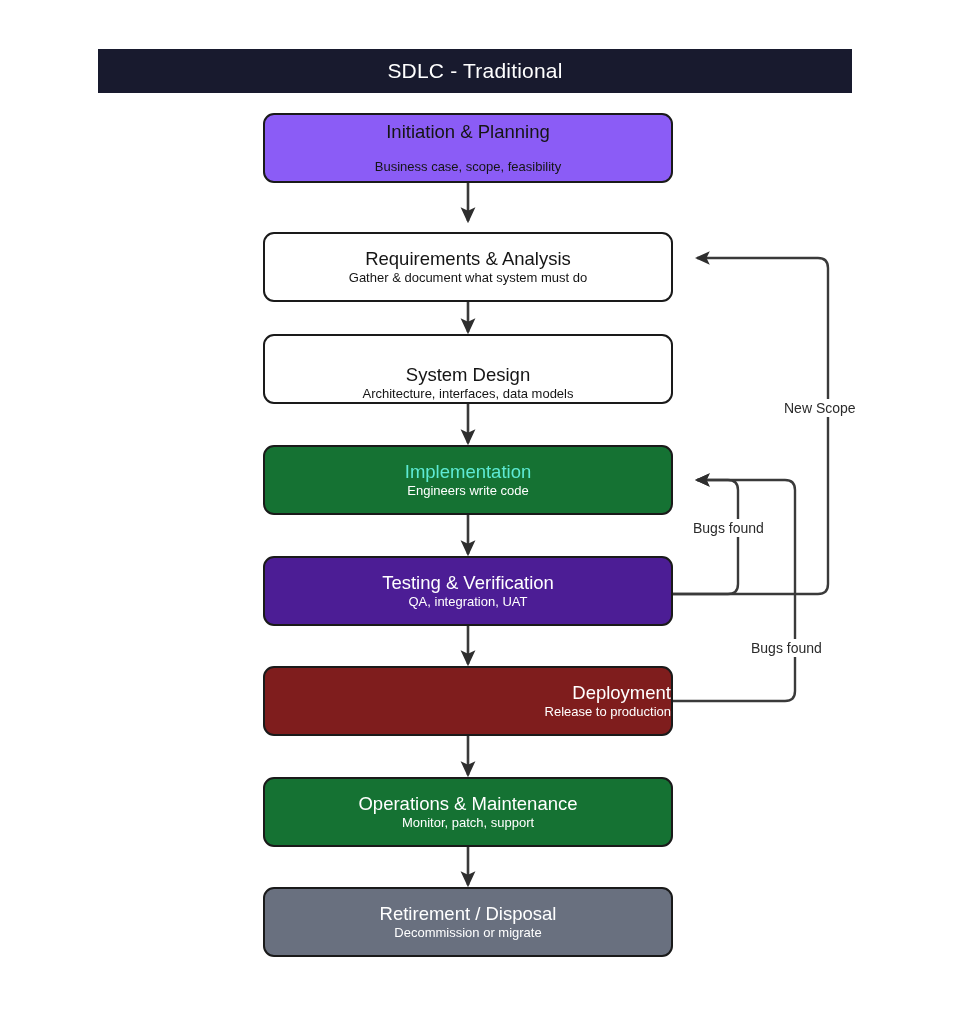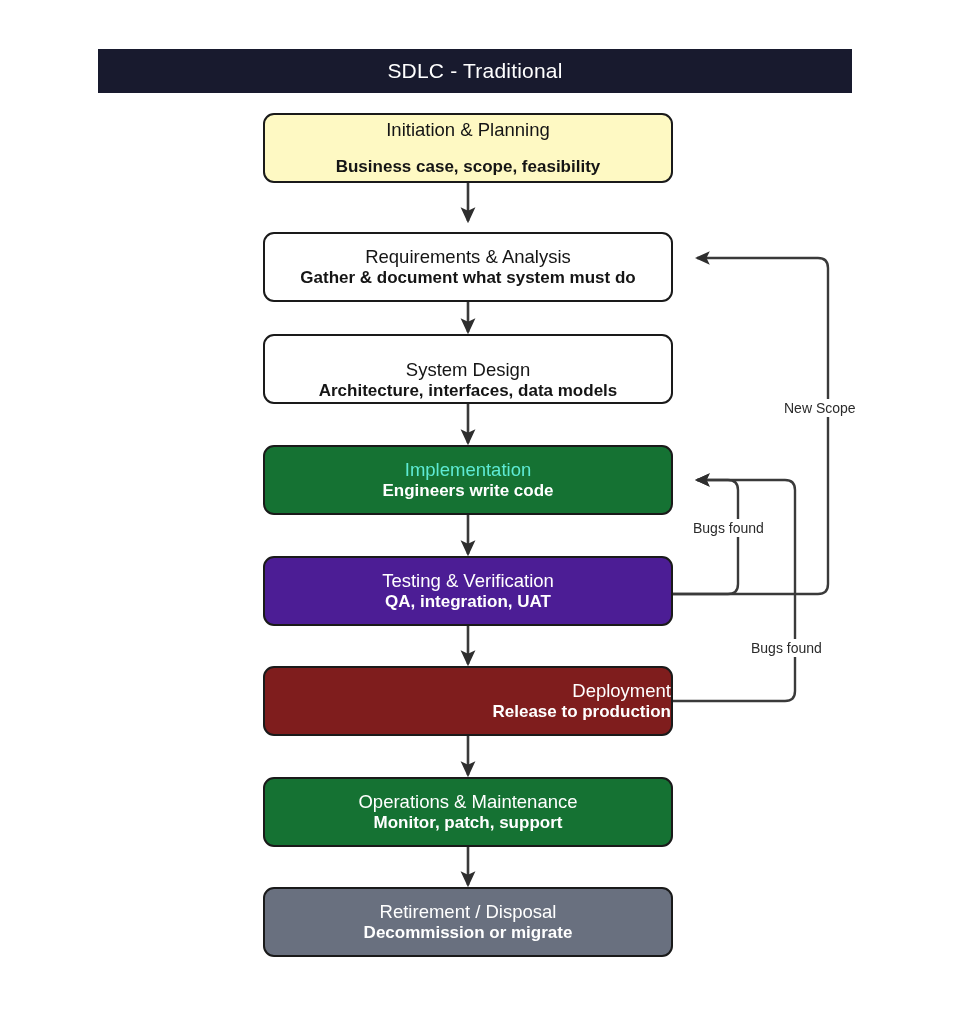--- a/index.html
+++ b/index.html
@@ -56,22 +56,22 @@
     justify-content: center;
     text-align: center;
     line-height: 1.21;
   }
   .node .node-title {
     font-size: 18.5px;
     font-weight: 400;
     white-space: nowrap;
   }
   .node .node-sub {
-    font-size: 17px;
-    font-weight: 700;
+    font-size: 13px;
+    font-weight: 400;
     white-space: nowrap;
   }
   .node.light { background: #ffffff; color: #151515; }
   .node.light .node-title, .node.light .node-sub { color: #151515; }
   .node.filled .node-title, .node.filled .node-sub { color: #ffffff; }
 
   
   #node-initiation  { top: 113px; }
   #node-requirements{ top: 232px; }
   #node-design      { top: 334px; justify-content: flex-end; }
@@ -131,21 +131,21 @@
       <line x1="468" y1="847" x2="468" y2="885"></line>
     </g>
 
     <path d="M 673 594 L 818 594 Q 828 594 828 584 L 828 268 Q 828 258 818 258 L 697 258" stroke="#3a3a3a" stroke-width="2.4" fill="none" marker-end="url(#arrowhead)"></path>
 
     <path d="M 673 594 L 728 594 Q 738 594 738 584 L 738 490 Q 738 480 728 480 L 697 480" stroke="#3a3a3a" stroke-width="2.4" fill="none" marker-end="url(#arrowhead)"></path>
 
     <path d="M 673 701 L 785 701 Q 795 701 795 691 L 795 490 Q 795 480 785 480 L 697 480" stroke="#3a3a3a" stroke-width="2.4" fill="none" marker-end="url(#arrowhead)"></path>
   </svg>
 
-  <div class="node light" id="node-initiation" style="background: #fef9c3; color: rgb(21, 21, 21); gap: 16px;">
+  <div class="node light" id="node-initiation" style="background: #8b5cf6; color: rgb(21, 21, 21); gap: 16px;">
     <span class="node-title" style="color: rgb(21, 21, 21);">Initiation &amp; Planning</span>
     <span class="node-sub" style="color: rgb(21, 21, 21);">Business case, scope, feasibility</span>
   </div>
 
   <div class="node light" id="node-requirements" style="background: rgb(255, 255, 255); color: rgb(21, 21, 21);">
     <span class="node-title" style="color: rgb(21, 21, 21);">Requirements &amp; Analysis</span>
     <span class="node-sub" style="color: rgb(21, 21, 21);">Gather &amp; document what system must do</span>
   </div>
 
   <div class="node light" id="node-design" style="background: rgb(255, 255, 255); color: rgb(21, 21, 21);">

